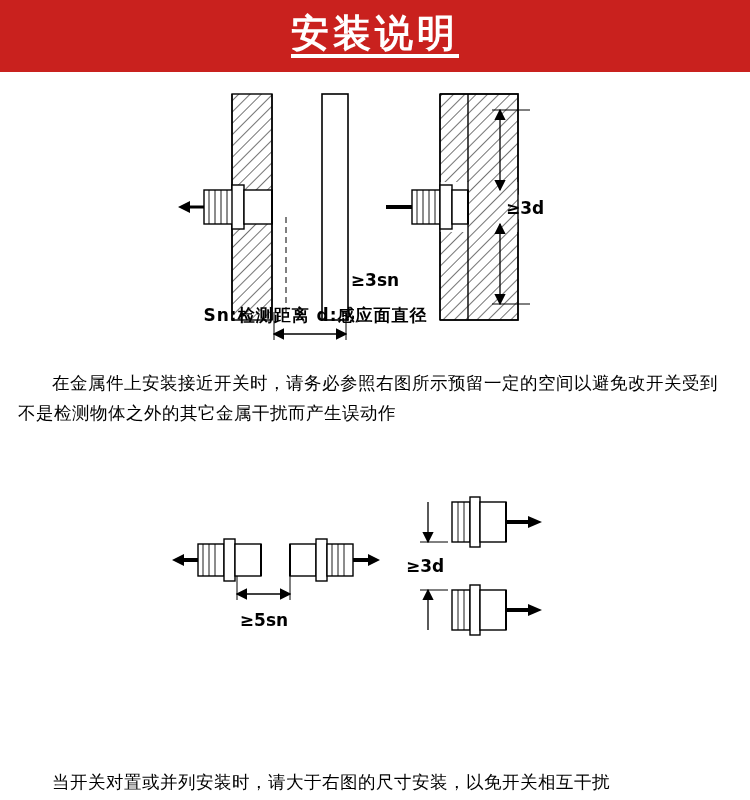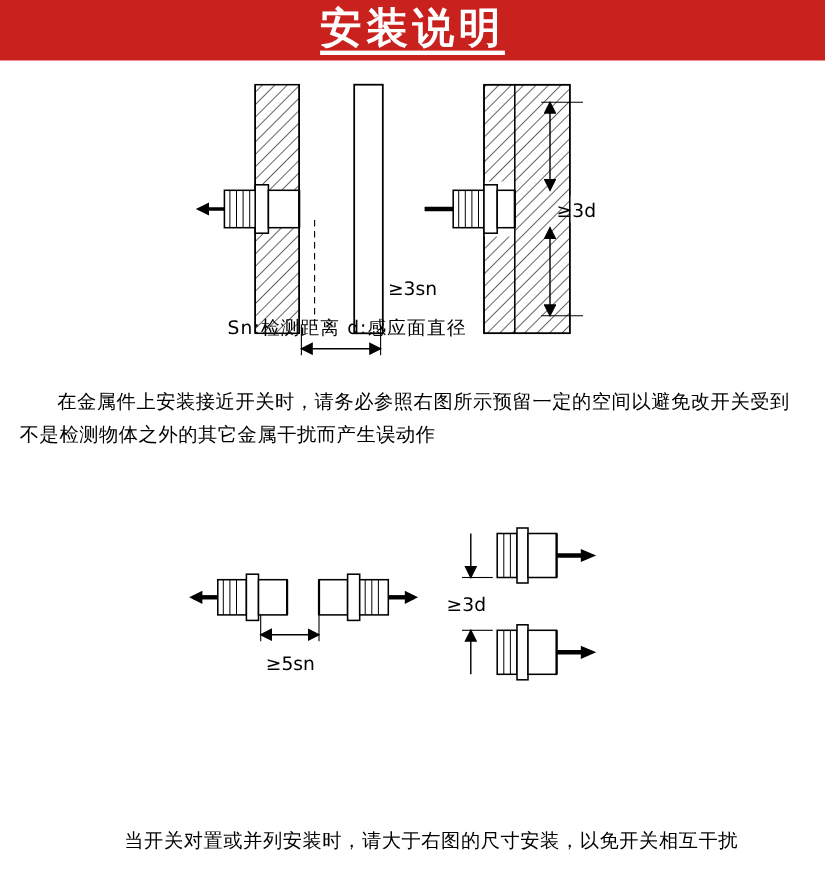--- a/index.html
+++ b/index.html
@@ -12,41 +12,42 @@
     height: 800px;
     font-family: "DejaVu Sans", "Liberation Sans", sans-serif;
     color: #000;
     position: relative;
     overflow: hidden;
   }
 
   
   .banner {
     width: 750px;
-    height: 55px;
+    height: 72px;
     background: #c9211e;
     display: flex;
     align-items: center;
     justify-content: center;
     position: relative;
   }
   .banner-title {
     font-size: 38px;
     font-weight: bold;
     color: #ffffff;
     letter-spacing: 4px;
     line-height: 1;
     padding-bottom: 2px;
     border-bottom: 4px solid #ffffff;
   }
 
   
   .diagram-wrap {
     width: 750px;
     position: relative;
+    font-weight: bold;
   }
   .diagram-1 { height: 270px; }
   .diagram-2 { height: 215px; }
 
   .caption-line {
     text-align: center;
     font-size: 17px;
     letter-spacing: 1px;
   }
 
@@ -57,21 +58,20 @@
     color: #000;
     letter-spacing: 0.5px;
   }
   .para-1 {
     margin: 26px 18px 16px 18px;
     text-indent: 34px;
   }
   .para-2 {
     margin: 20px 18px 16px 18px;
     text-indent: 34px;
-    text-align: center;
   }
 
   .spacer-a { height: 52px; }
   .spacer-b { height: 36px; }
 
   svg { display: block; }
 </style>
 </head>
 <body>
 

